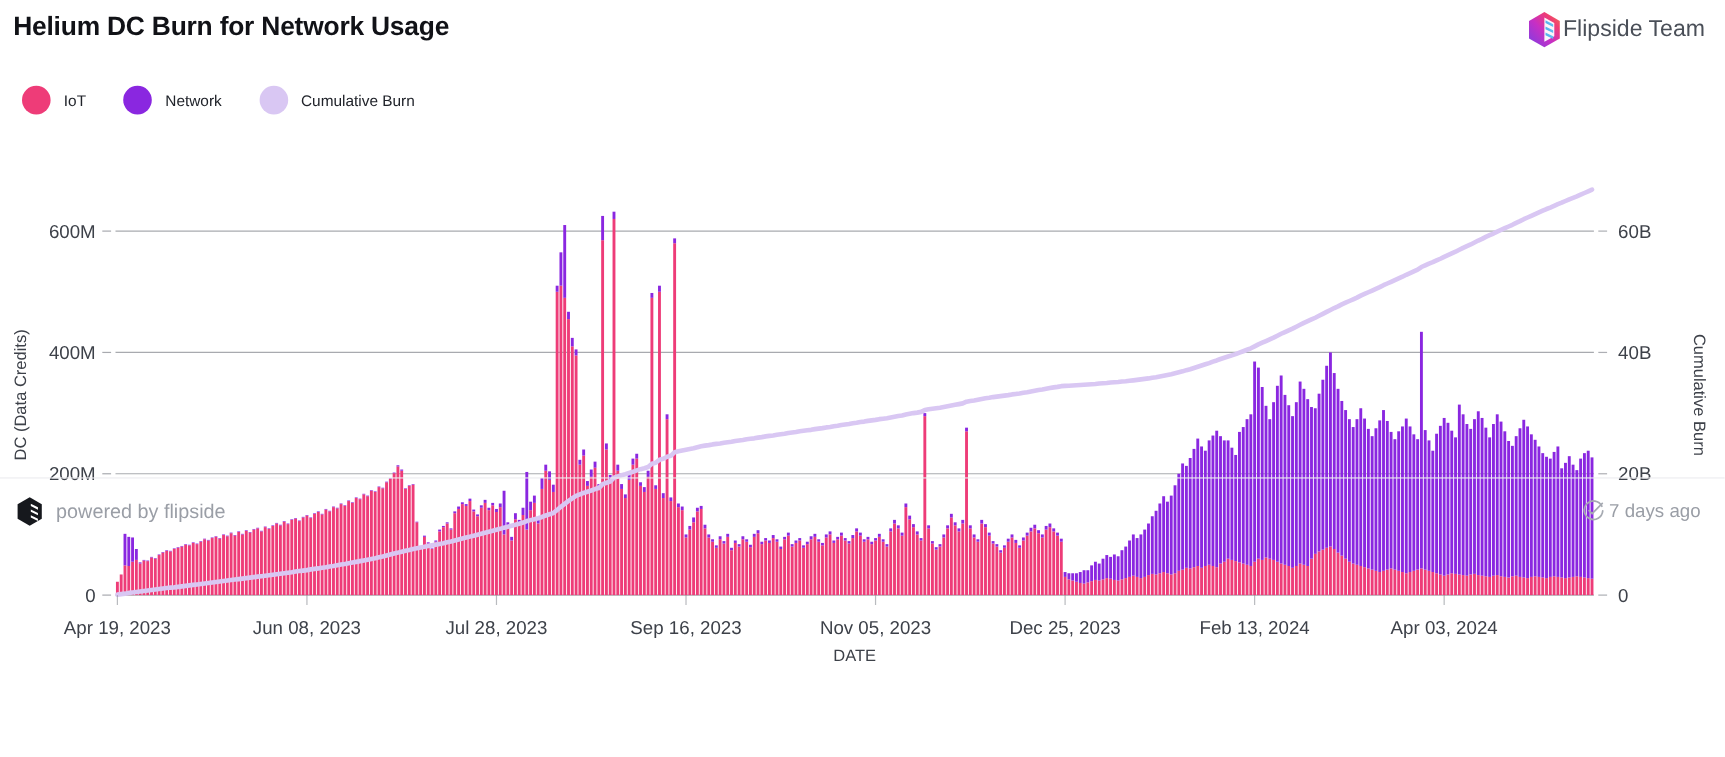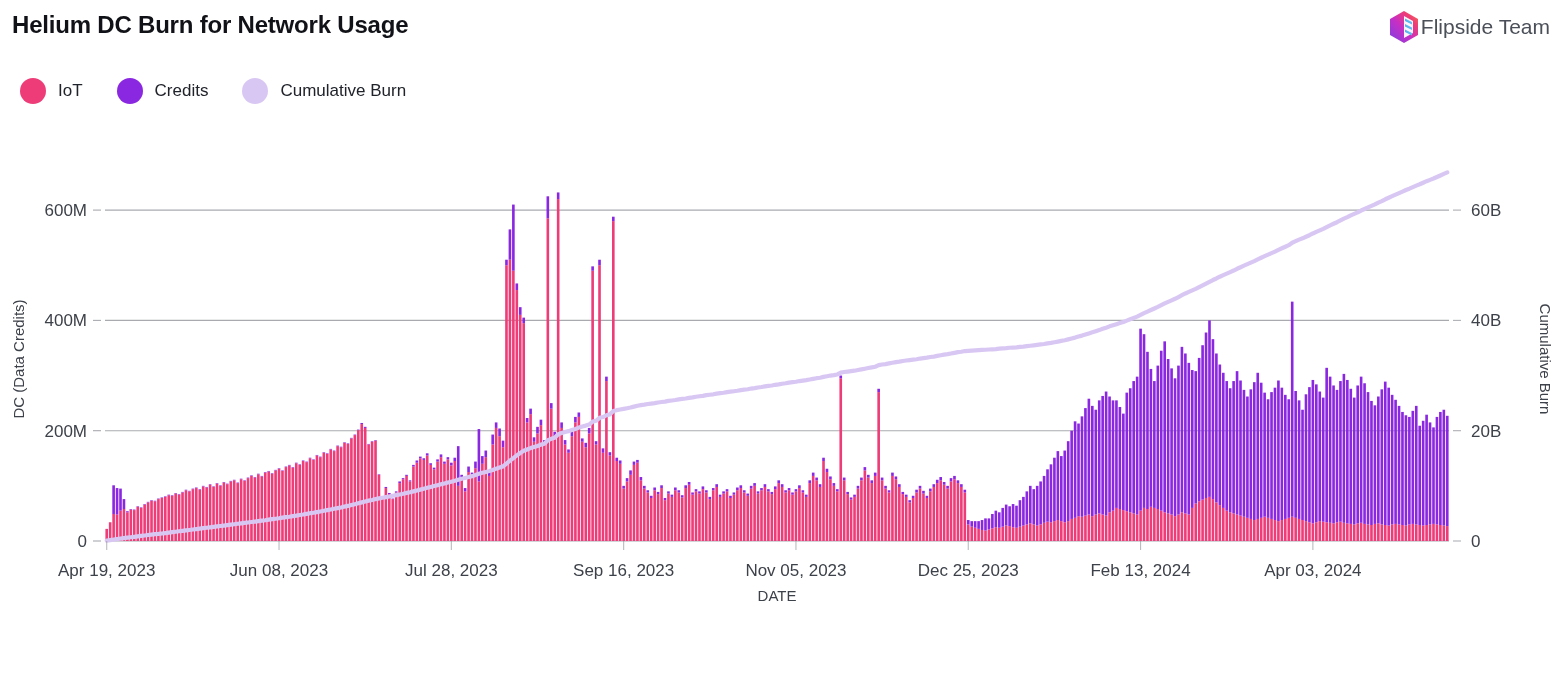--- a/index.html
+++ b/index.html
@@ -44,21 +44,21 @@
   .legend-item {
     display: flex; align-items: center;
     margin-right: 34px;
     cursor: pointer;
   }
   .legend-dot {
     width: 26px; height: 26px; border-radius: 50%;
     margin-right: 12px; flex: none;
   }
   .legend-label {
-    font-size: 17px; color: #20232a; white-space: nowrap;
+    font-size: 14px; color: #20232a; white-space: nowrap;
   }
 
   
   #plot-wrap {
     position: absolute; left: 0; top: 130px;
     width: 1568px; height: 495px;
   }
   #plot-svg { display: block; }
 
   .axis-tick-text {
@@ -127,21 +127,21 @@
     </div>
   </div>
 
   <div id="legend">
     <div class="legend-item">
       <span class="legend-dot" style="background: rgb(238, 60, 120);"></span>
       <span class="legend-label">IoT</span>
     </div>
     <div class="legend-item">
       <span class="legend-dot" style="background: rgb(138, 39, 224);"></span>
-      <span class="legend-label">Credits</span>
+      <span class="legend-label">Network</span>
     </div>
     <div class="legend-item">
       <span class="legend-dot" style="background: rgb(217, 199, 243);"></span>
       <span class="legend-label">Cumulative Burn</span>
     </div>
   </div>
 
   <div id="plot-wrap">
     <svg id="plot-svg" width="1568" height="495">
         <line x1="105" y1="411" x2="1449" y2="411" stroke="#8b8e95" stroke-width="1.1" opacity="0.75"></line>
@@ -960,14 +960,33 @@
         <line x1="968.2615384615385" y1="411" x2="968.2615384615385" y2="420" stroke="#8b8e95" stroke-width="1.1" opacity="0.6"></line>
         <text x="968.2615384615385" y="446" text-anchor="middle" class="axis-tick-text">Dec 25, 2023</text>
         <line x1="1140.5692307692307" y1="411" x2="1140.5692307692307" y2="420" stroke="#8b8e95" stroke-width="1.1" opacity="0.6"></line>
         <text x="1140.5692307692307" y="446" text-anchor="middle" class="axis-tick-text">Feb 13, 2024</text>
         <line x1="1312.876923076923" y1="411" x2="1312.876923076923" y2="420" stroke="#8b8e95" stroke-width="1.1" opacity="0.6"></line>
         <text x="1312.876923076923" y="446" text-anchor="middle" class="axis-tick-text">Apr 03, 2024</text>
         <text x="777" y="471" text-anchor="middle" class="xaxis-title-text">DATE</text>
       </svg>
   </div>
 
+  <div id="footer">
+    <div id="powered">
+      <svg width="26" height="28" viewBox="0 0 26 28">
+        <path d="M13 1 L24 7.5 L24 20.5 L13 27 L2 20.5 L2 7.5 Z" fill="#16181d"></path>
+        <path d="M14 7 L20.5 10.2 L20.5 12.3 L14 9.1 Z" fill="#ffffff"></path>
+        <path d="M14 12.2 L20.5 15.4 L20.5 17.5 L14 14.3 Z" fill="#ffffff"></path>
+        <path d="M14 17.4 L20.5 20.6 L20.5 22.7 L14 19.5 Z" fill="#ffffff"></path>
+      </svg>
+      <span id="powered-text">powered by flipside</span>
+    </div>
+
+    <div id="updated">
+      <svg width="21" height="21" viewBox="0 0 21 21">
+        <path d="M18.2 6.2 A8.4 8.4 0 1 0 19 10.5" fill="none" stroke="#a6aab2" stroke-width="1.6" stroke-linecap="round"></path>
+        <path d="M6.6 10.2 L9.4 13.0 L18.6 3.6" fill="none" stroke="#a6aab2" stroke-width="1.6" stroke-linecap="round" stroke-linejoin="round"></path>
+      </svg>
+      <span id="updated-text">7 days ago</span>
+    </div>
+  </div>
 
 </div>
 
 </body></html>

